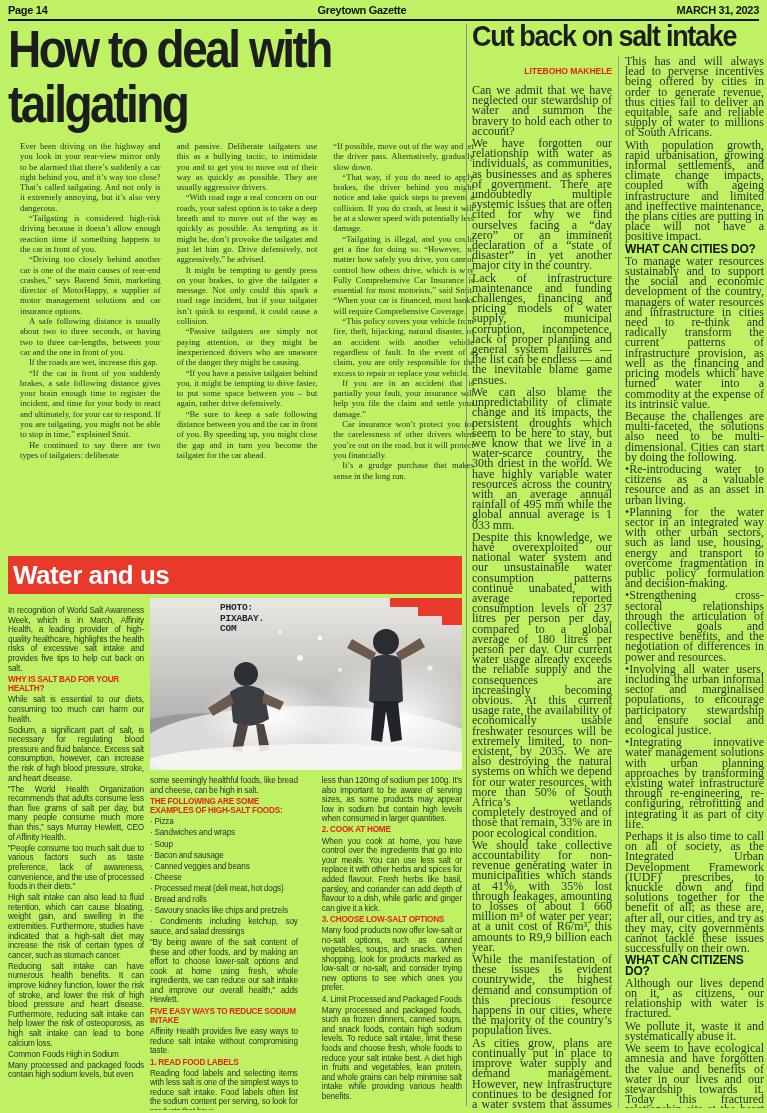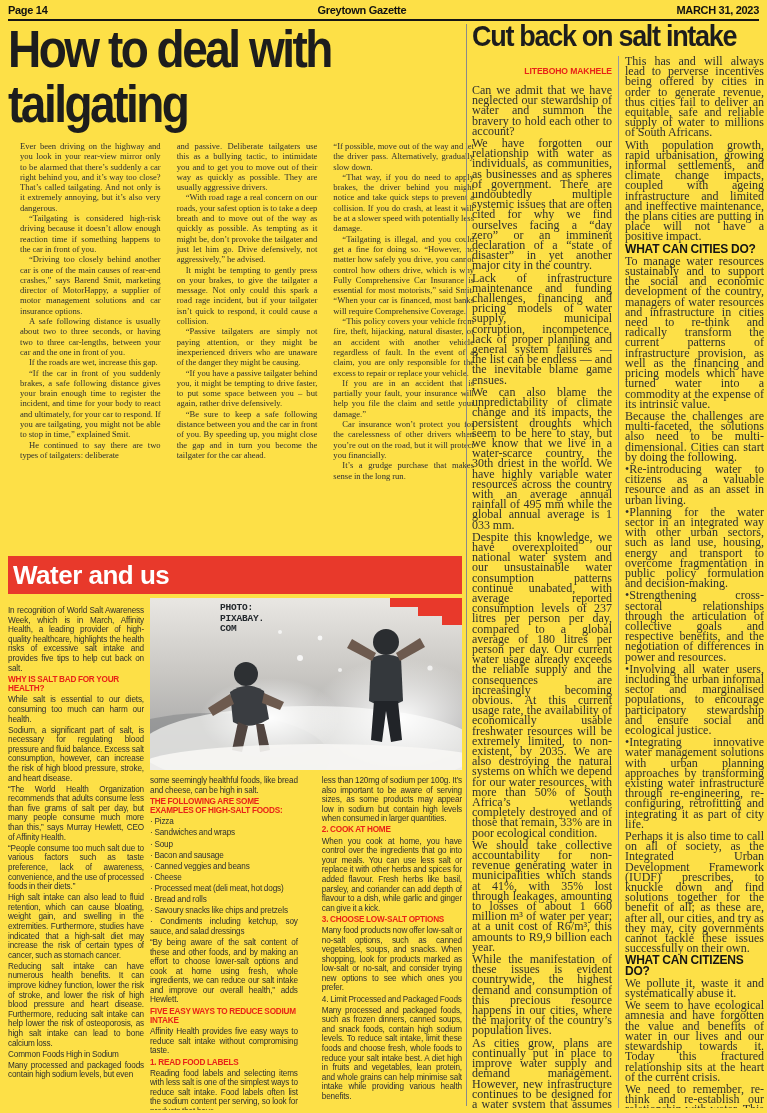--- a/index.html
+++ b/index.html
@@ -2,21 +2,21 @@
 <html lang="en" style="--red: #e8392b; --redtext: #e82318; --ink: #1d1d1d;"><head>
 <meta charset="utf-8">
 <style>
   :root{
     --red:#e8392b;
     --redtext:#e82318;
     --ink:#1d1d1d;
     --body:#2f2f2f;
   }
   html,body{margin:0;padding:0;background:#efefef;}
-  .page{position:relative;width:767px;height:1113px;background:#fde047;overflow:hidden;
+  .page{position:relative;width:767px;height:1113px;background:#bef264;overflow:hidden;
         font-family:"Liberation Serif",serif;color:var(--body);}
   
   .hdr{position:absolute;top:4px;left:8px;right:8px;display:flex;justify-content:space-between;align-items:baseline;
        font-family:"Liberation Sans",sans-serif;font-weight:700;font-size:11px;letter-spacing:-0.3px;color:#111;}
   .hdr-rule{position:absolute;top:19px;left:8px;right:8px;height:2px;background:#151515;}
   
   .tg-headline{position:absolute;top:22px;left:8px;margin:0;width:458px;
        font-family:"Liberation Sans",sans-serif;font-weight:700;font-size:46px;line-height:49px;
        letter-spacing:-2.5px;color:var(--ink);transform:scaleY(1.12);transform-origin:top left;}
   .tg-cols{position:absolute;top:141px;left:20px;width:454px;height:412px;display:flex;gap:16px;overflow:hidden;}
@@ -222,20 +222,21 @@
           <p data-style="subhead">WHAT CAN CITIES DO?</p>
           <p>To manage water resources sustainably and to support the social and economic development of the country, managers of water resources and infrastructure in cities need to re-think and radically transform the current patterns of infrastructure provision, as well as the financing and pricing models which have turned water into a commodity at the expense of its intrinsic value.</p>
           <p>Because the challenges are multi-faceted, the solutions also need to be multi-dimensional. Cities can start by doing the following.</p>
           <p>•Re-introducing water to citizens as a valuable resource and as an asset in urban living.</p>
           <p>•Planning for the water sector in an integrated way with other urban sectors, such as land use, housing, energy and transport to overcome fragmentation in public policy formulation and decision-making.</p>
           <p>•Strengthening cross-sectoral relationships through the articulation of collective goals and respective benefits, and the negotiation of differences in power and resources.</p>
           <p>•Involving all water users, including the urban informal sector and marginalised populations, to encourage participatory stewardship and ensure social and ecological justice.</p>
           <p>•Integrating innovative water management solutions with urban planning approaches by transforming existing water infrastructure through re-engineering, re-configuring, retrofitting and integrating it as part of city life.</p>
           <p>Perhaps it is also time to call on all of society, as the Integrated Urban Development Framework (IUDF) prescribes, to knuckle down and find solutions together for the benefit of all; as these are, after all, our cities, and try as they may, city governments cannot tackle these issues successfully on their own.</p>
           <p data-style="subhead">WHAT CAN CITIZENS DO?</p>
+          <p>Although our lives depend on it, as citizens, our relationship with water is fractured.</p>
           <p>We pollute it, waste it and systematically abuse it.</p>
           <p>We seem to have ecological amnesia and have forgotten the value and benefits of water in our lives and our stewardship towards it. Today this fractured relationship sits at the heart of the current crisis.</p>
           <p>We need to remember, re-think and re-establish our relationship with water. This will require a deeper understanding of the intrinsic value of this precious resource and the limits to its availability.</p>
           <p data-style="footnote">• Liteboho Makhele is the programme manager for the Sustainable and Resilient Cities Programme at the South African Cities Network.</p>
         </div>
     </div>
   </section>
 
 </div>
 

